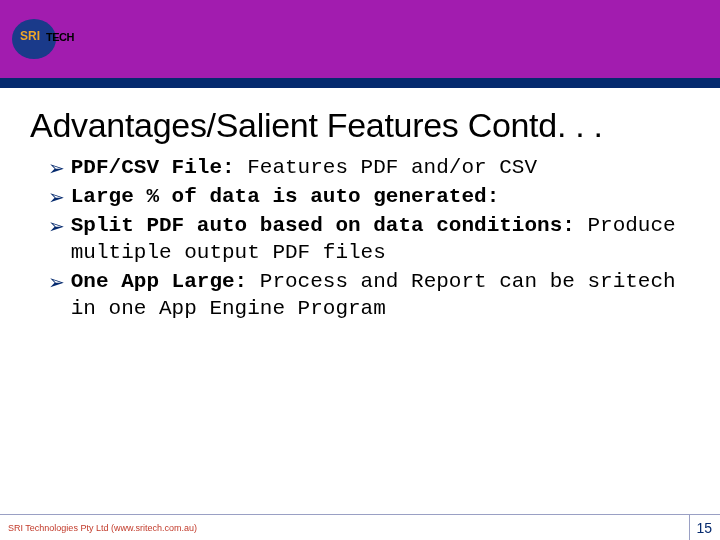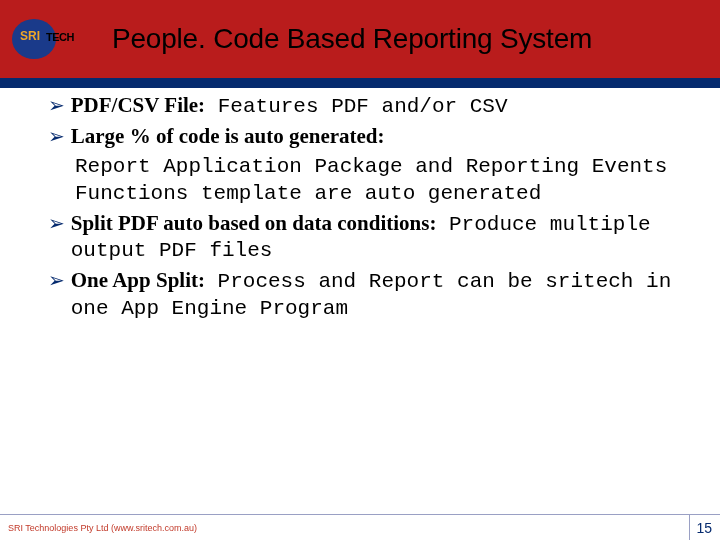--- a/index.html
+++ b/index.html
@@ -1,20 +1,20 @@
 <!DOCTYPE html>
 <html><head>
 <meta charset="utf-8">
 <style>
   * { box-sizing: border-box; margin: 0; padding: 0; }
   html, body { width: 720px; height: 540px; font-family: Arial, Helvetica, sans-serif; background: #fff; }
   .slide { width: 720px; height: 540px; position: relative; overflow: hidden; }
 
   .title-bar {
-    background: #b91c1c;
+    background: #a21caf;
     width: 100%;
     height: 78px;
     display: flex;
     align-items: center;
     padding-left: 12px;
   }
   .logo {
     width: 70px; height: 44px;
     position: relative;
     display: flex; align-items: center; justify-content: flex-start;
@@ -60,21 +60,21 @@
   }
   .bullet-icon {
     flex: 0 0 auto;
     color: #052a6e;
     font-family: Arial, sans-serif;
     font-size: 20px;
     margin-right: 6px;
     line-height: 1.35;
   }
   .bullet-text { flex: 1 1 auto; }
-  .lead { font-weight: bold; font-family: Liberation Serif, serif; }
+  .lead { font-weight: bold; }
   .sub-indent {
     padding-left: 27px;
     margin-bottom: 2px;
   }
   .footer {
     position: absolute;
     left: 0; bottom: 0; width: 100%;
     height: 26px;
     border-top: 1px solid #9aa0c4;
     display: flex; align-items: center; justify-content: space-between;
@@ -100,55 +100,54 @@
 <body>
 
 <div class="slide">
 
   <div class="title-bar">
     <div class="logo">
       <div class="logo-oval"></div>
       <span class="logo-sri">SRI</span>
       <span class="logo-text" style="left:34px; top:14px;">TECH</span>
     </div>
-    <div class="title">People. Code Based Reporting System</div>
   </div>
 
   <div class="blue-strip"></div>
 
+  <div class="section-heading">Advantages/Salient Features Contd. . .</div>
 
   <div class="content">
 
     <div class="bullet-row">
       <span class="bullet-icon">➢</span>
       <span class="bullet-text">
         <span class="lead">PDF/CSV File:</span><span> Features PDF and/or CSV</span>
       </span>
     </div>
 
     <div class="bullet-row">
       <span class="bullet-icon">➢</span>
       <span class="bullet-text">
-        <span class="lead">Large % of code is auto generated:</span><span></span>
+        <span class="lead">Large % of data is auto generated:</span><span></span>
       </span>
     </div>
 
-    <div class="sub-indent">Report Application Package and Reporting Events Functions template are auto generated</div>
 
     <div class="bullet-row">
       <span class="bullet-icon">➢</span>
       <span class="bullet-text">
         <span class="lead">Split PDF auto based on data conditions:</span><span> Produce multiple output PDF files</span>
       </span>
     </div>
 
     <div class="bullet-row">
       <span class="bullet-icon">➢</span>
       <span class="bullet-text">
-        <span class="lead">One App Split:</span><span> Process and Report can be sritech in one App Engine Program</span>
+        <span class="lead">One App Large:</span><span> Process and Report can be sritech in one App Engine Program</span>
       </span>
     </div>
 
   </div>
 
   <div class="footer">
     <span class="footer-left">SRI Technologies Pty Ltd (www.sritech.com.au)</span>
     <span class="footer-right">15</span>
   </div>
 

